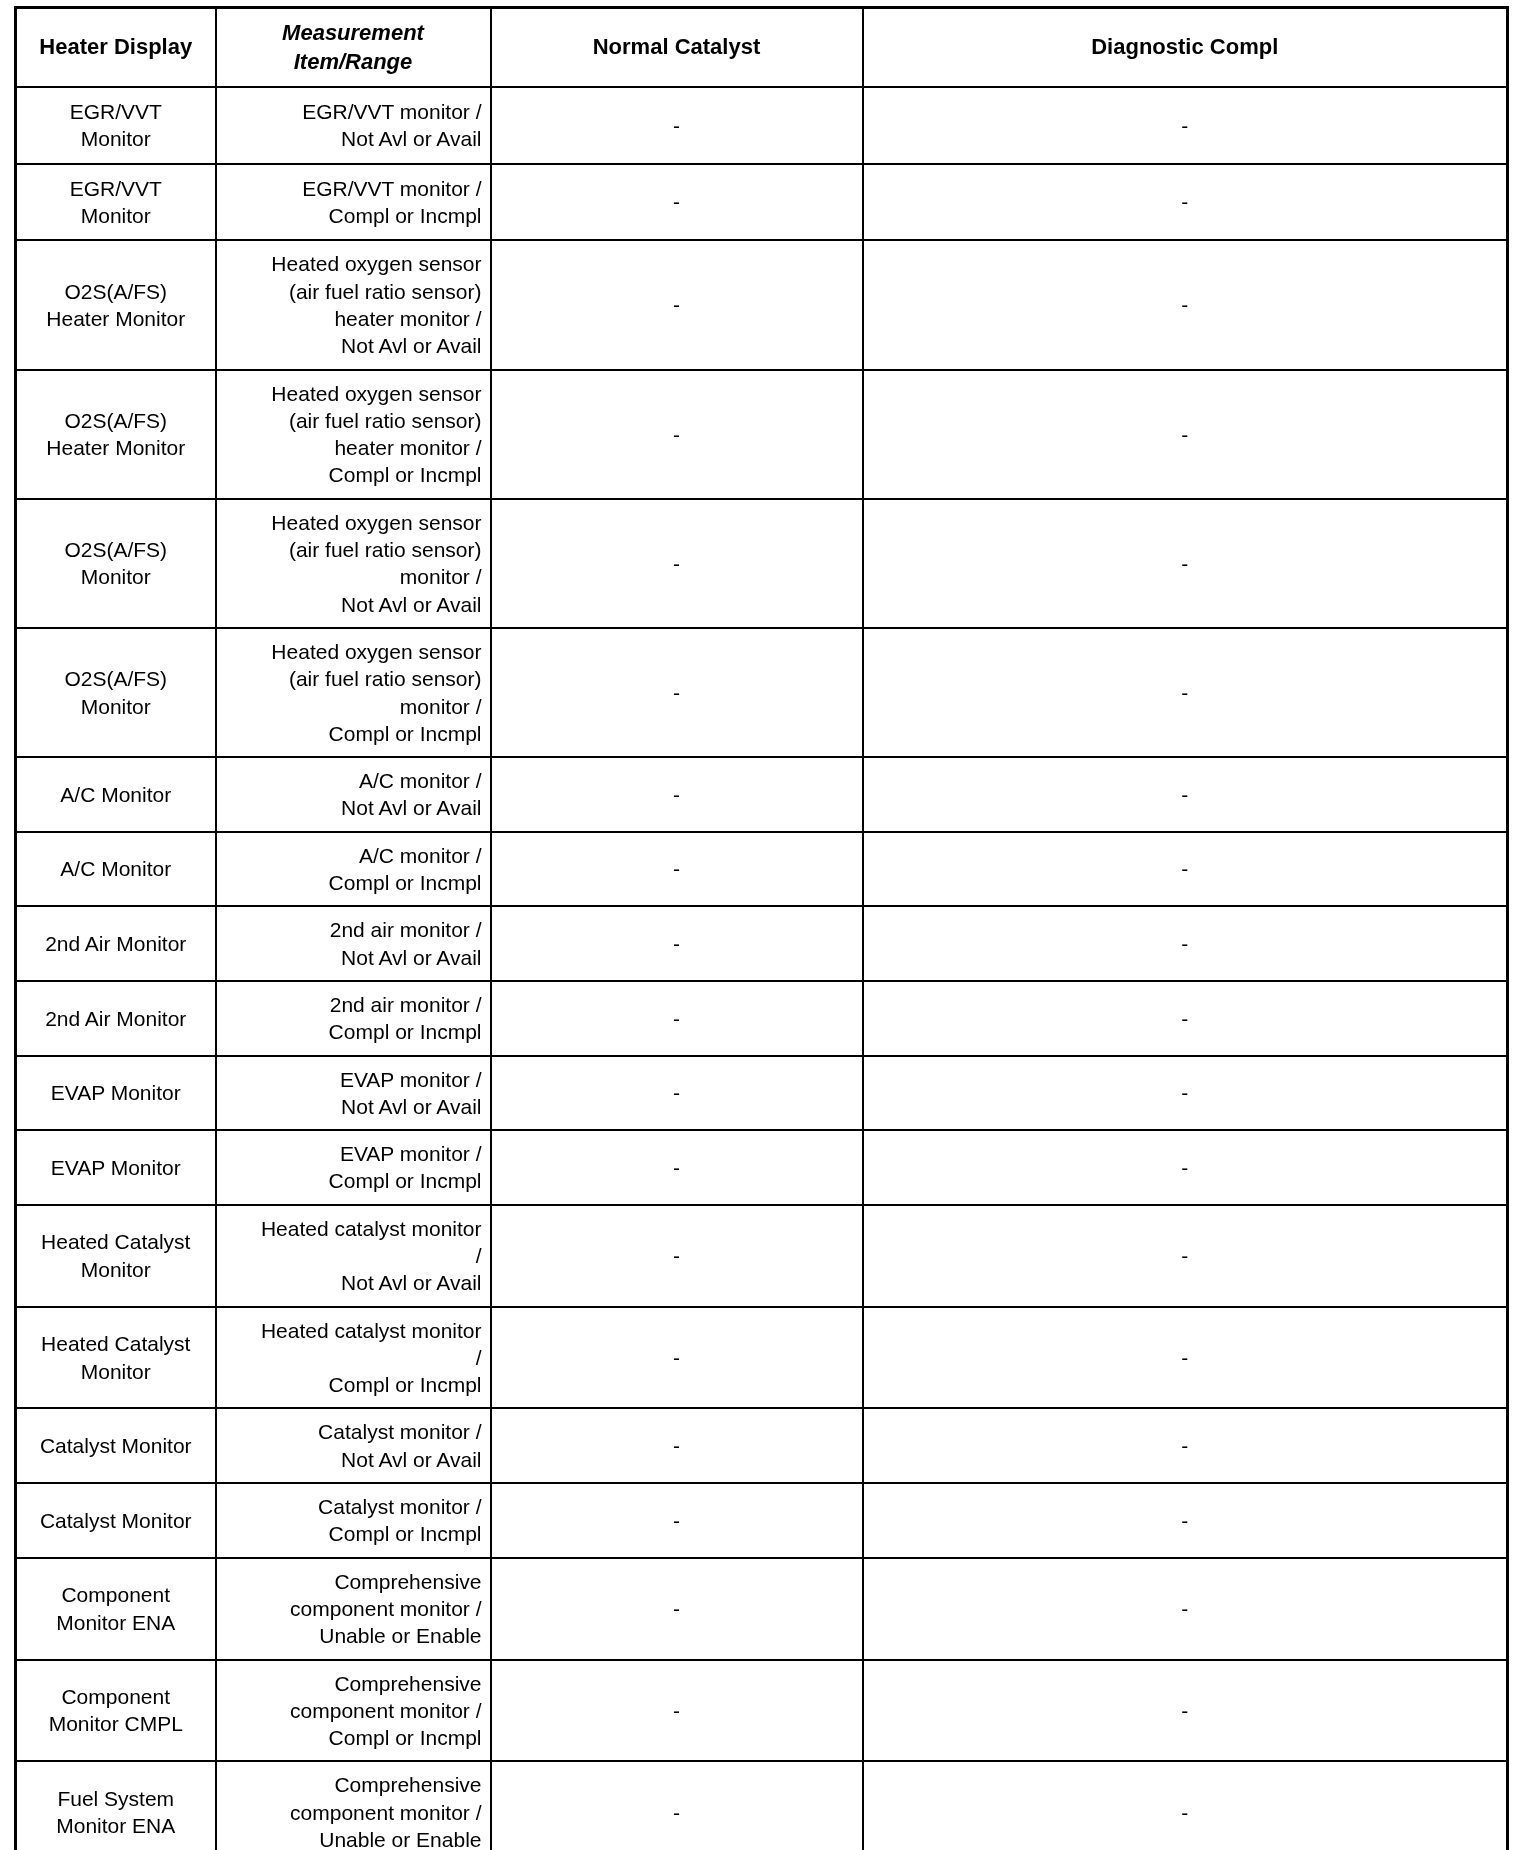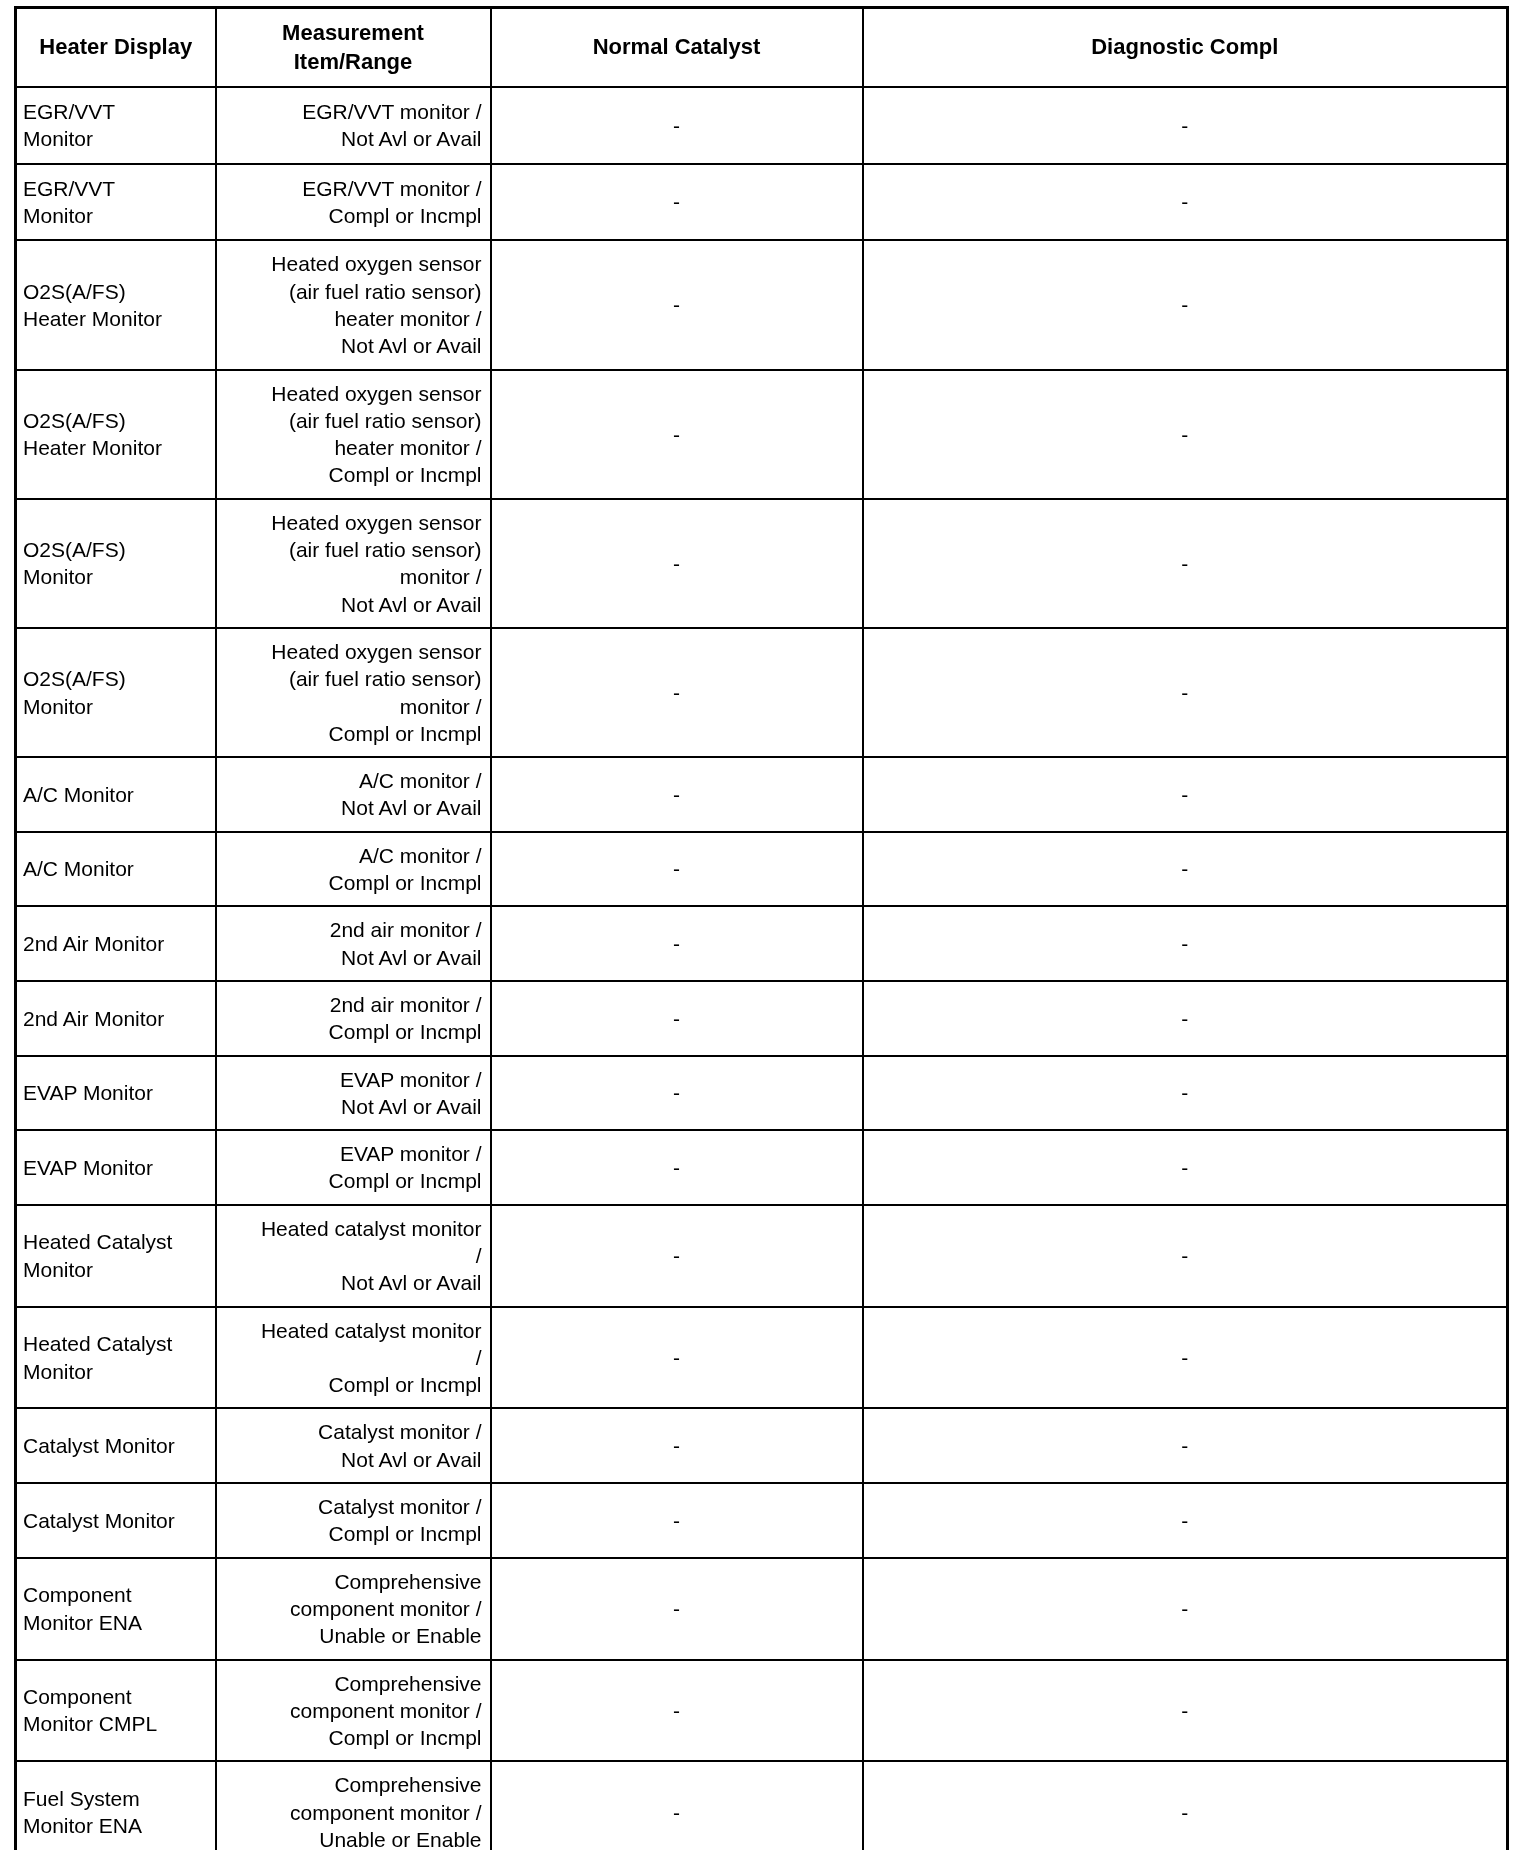--- a/index.html
+++ b/index.html
@@ -35,21 +35,21 @@
     font-size: 21px;
     line-height: 1.30;
   }
   table.spec thead th {
     font-weight: bold;
     text-align: center;
     padding: 10px 6px;
     font-size: 22px;
   }
   td.tester {
-    text-align: left;
+    text-align: center;
     padding: 10px 6px;
   }
   td.item {
     text-align: right;
     padding: 9px 8px 9px 9px;
     white-space: pre-line;
   }
   td.cond, td.note {
     text-align: center;
     padding: 10px 6px;
@@ -62,21 +62,21 @@
   <table class="spec">
     <colgroup>
       <col class="c1">
         <col class="c2">
         <col class="c3">
         <col class="c4">
     </colgroup>
     <thead>
       <tr>
         <th>Heater Display</th>
-        <th style="white-space: pre-line;">Measurement
+        <th style="white-space: pre-line; font-style: italic;">Measurement
 Item/Range</th>
         <th>Normal Catalyst</th>
         <th>Diagnostic Compl</th>
       </tr>
     </thead>
     <tbody id="table-body">
         <tr>
           <td class="tester" style="white-space: pre-line;">EGR/VVT
 Monitor</td>
           <td class="item">EGR/VVT monitor /

